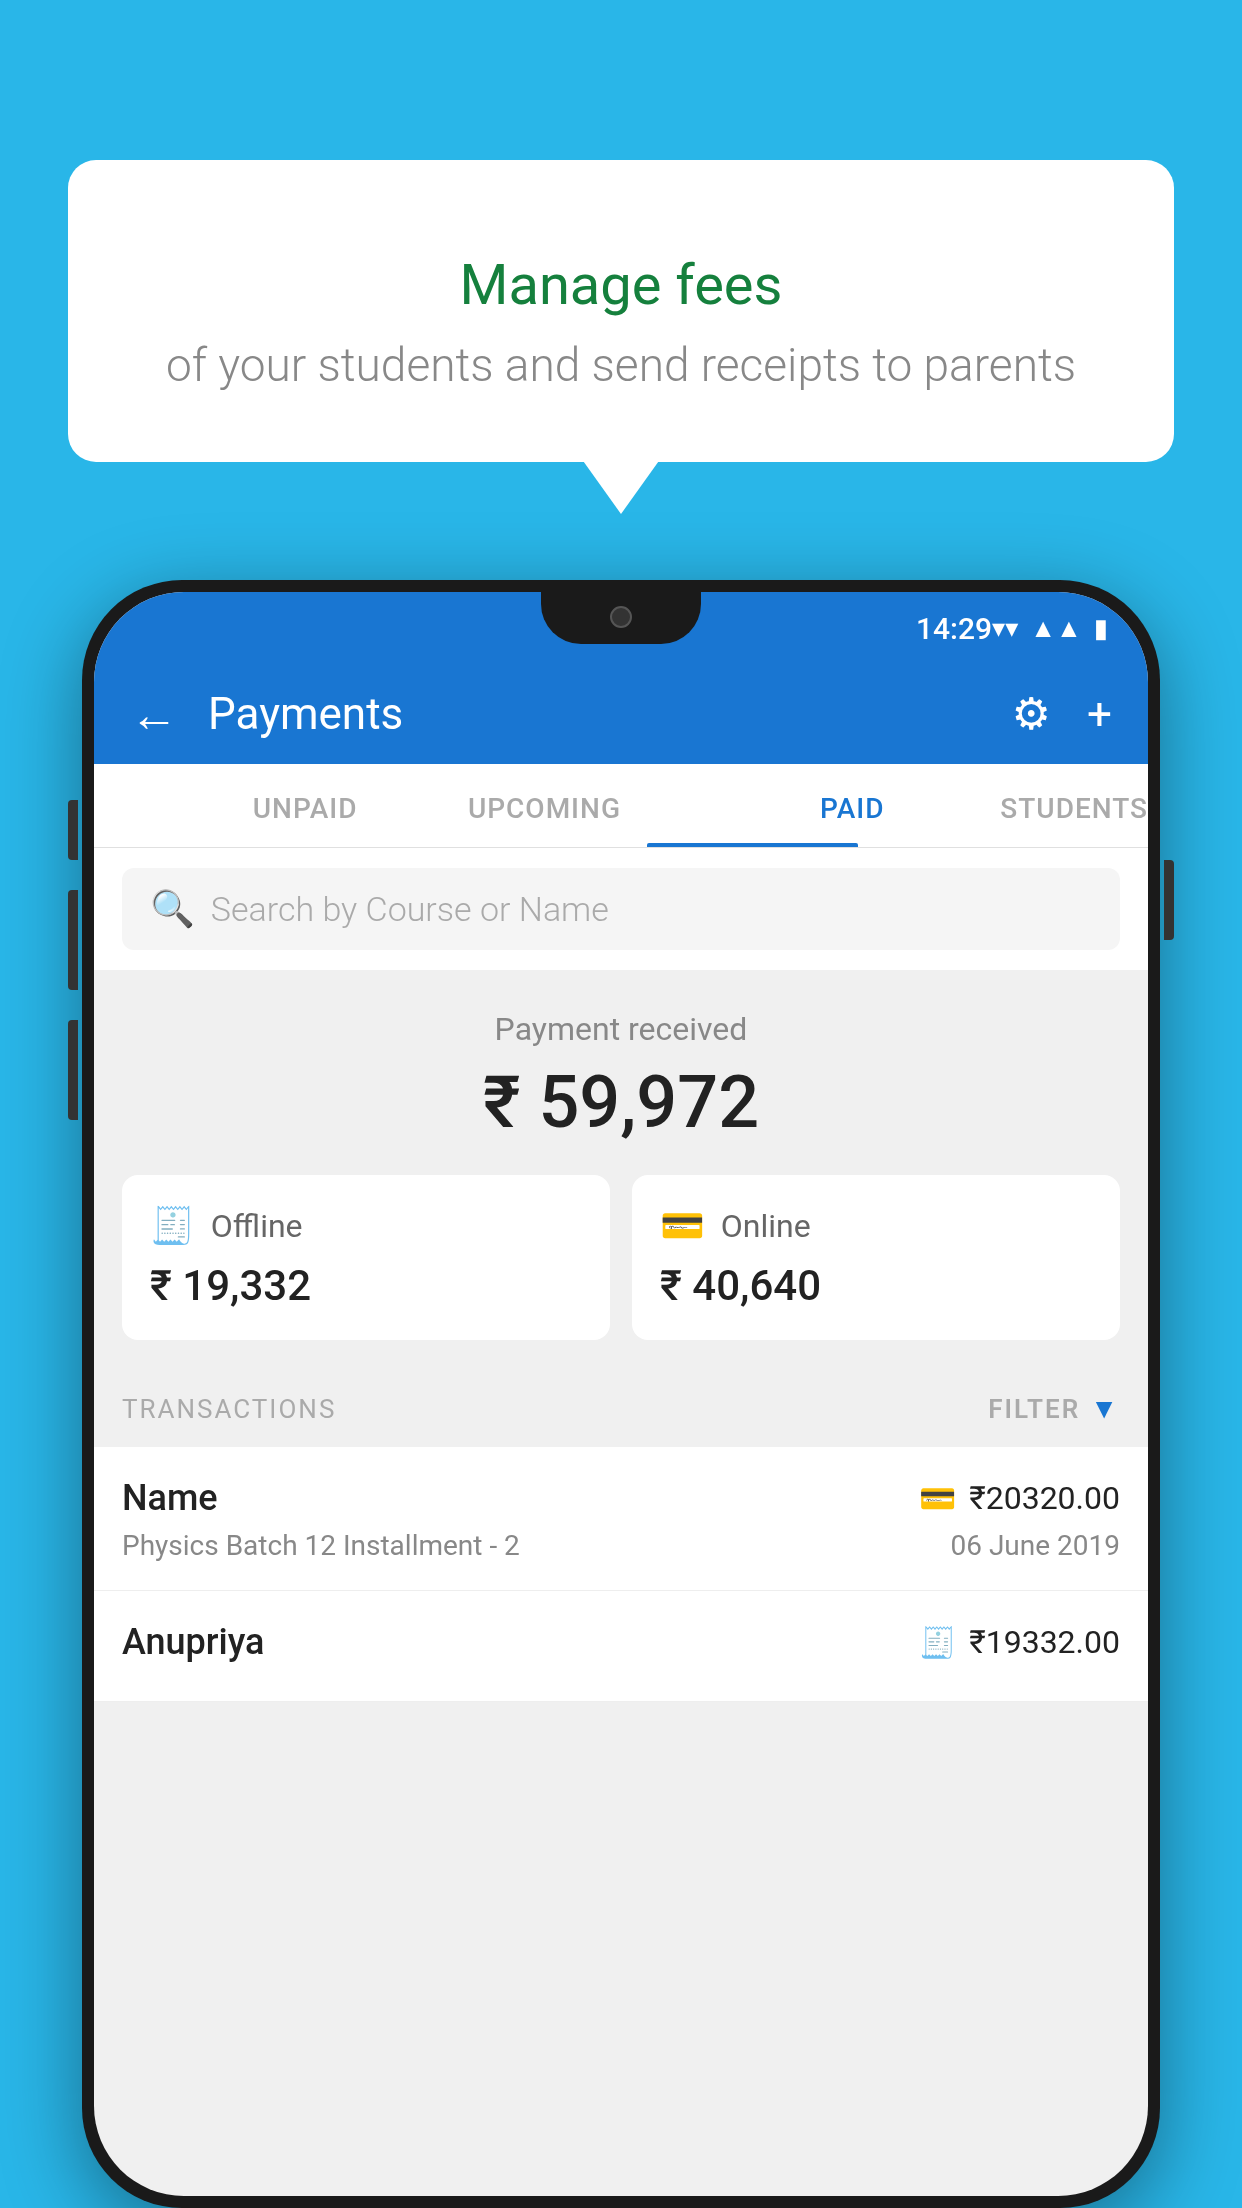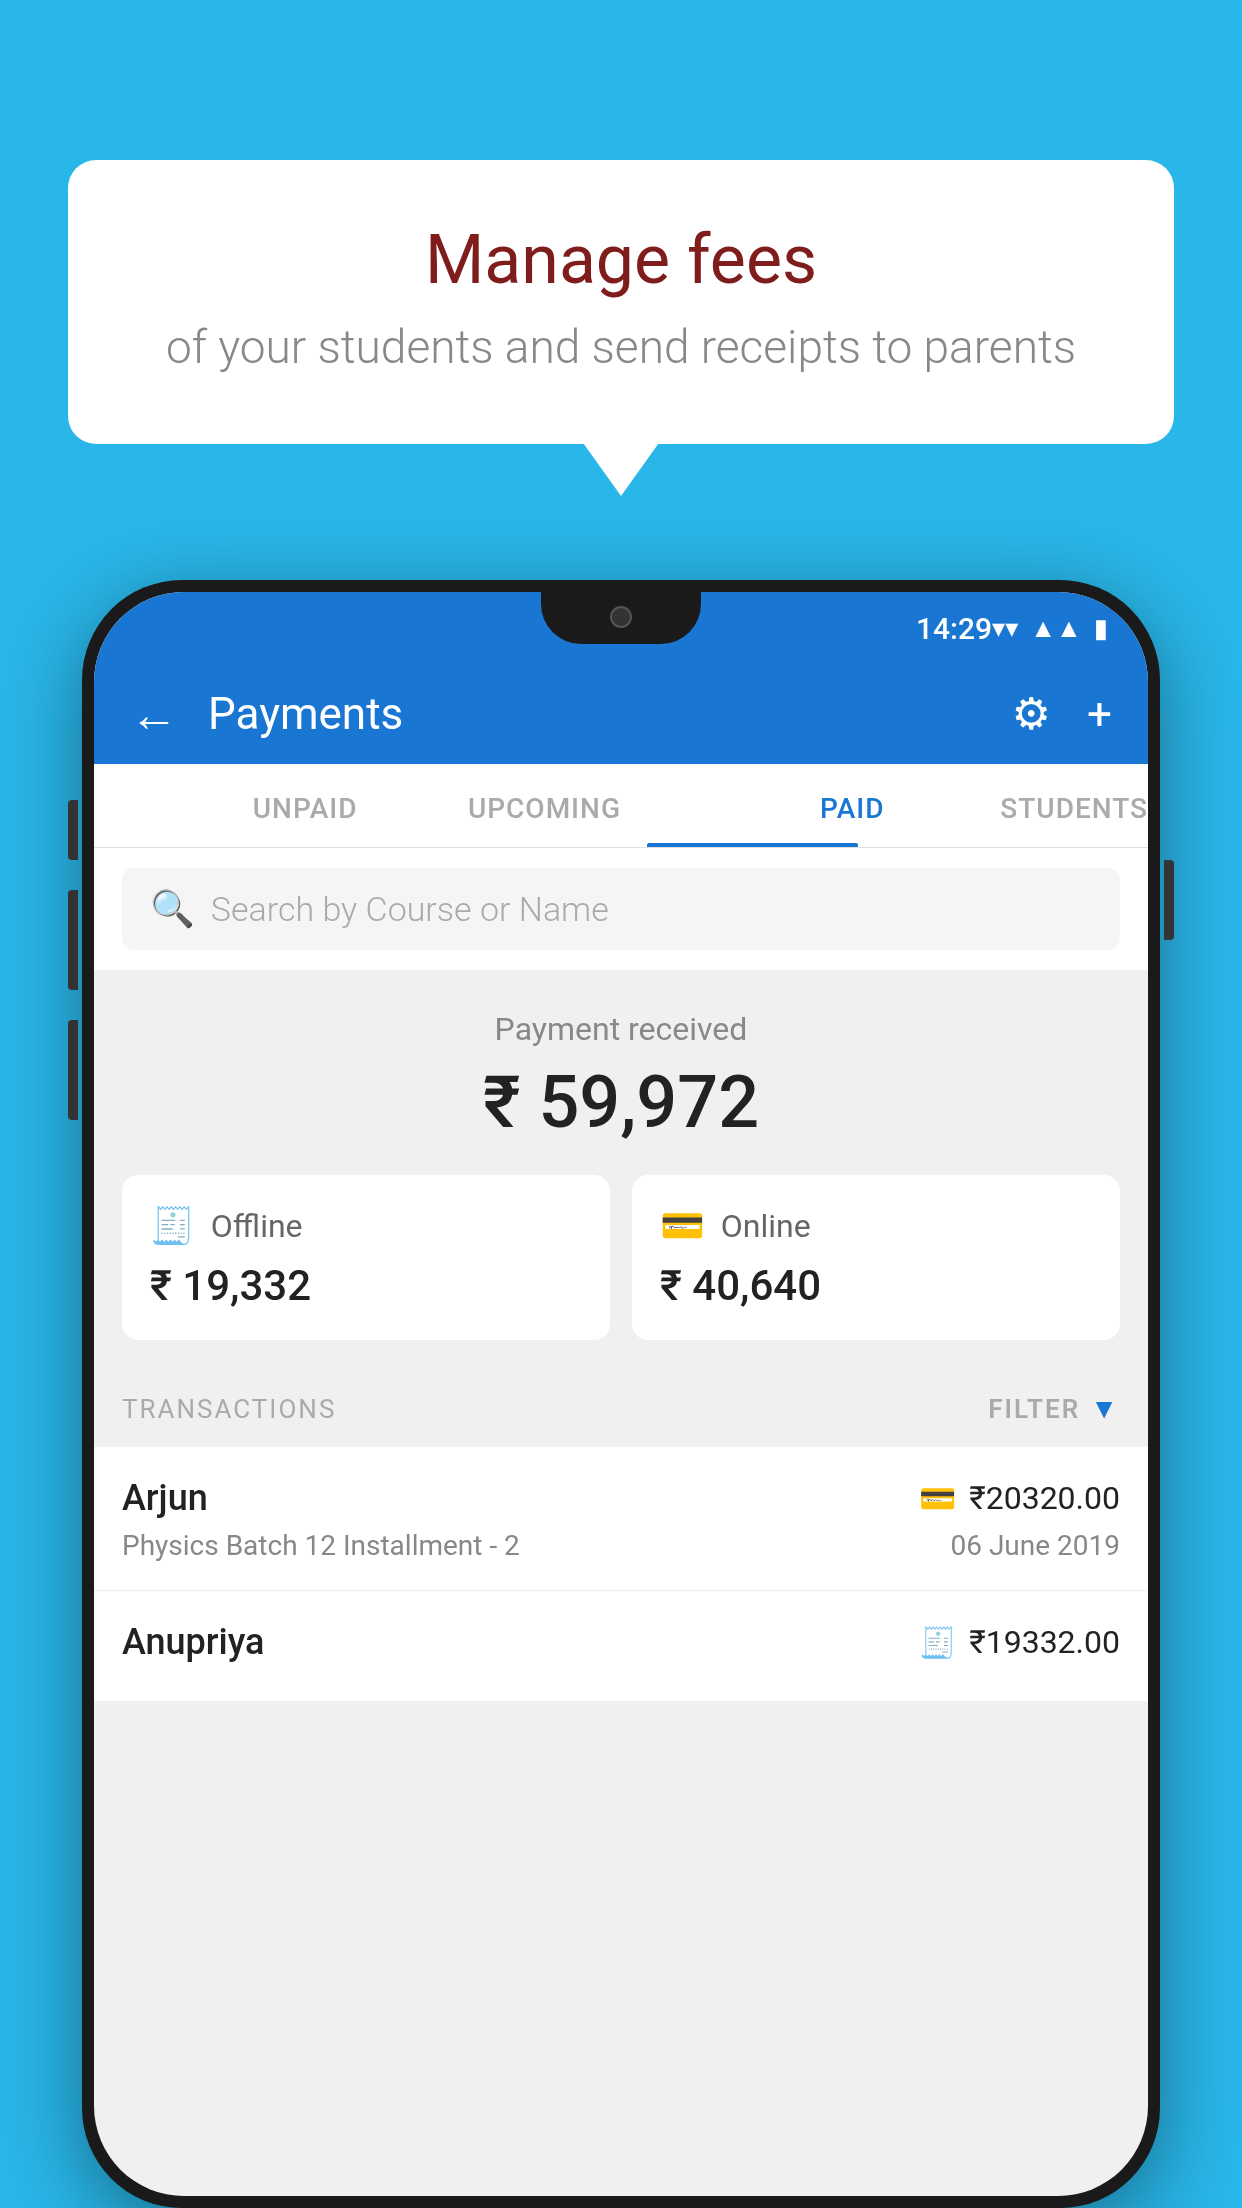--- a/index.html
+++ b/index.html
@@ -30,24 +30,25 @@
       bottom: -52px;
       left: 50%;
       transform: translateX(-50%);
       width: 0;
       height: 0;
       border-left: 40px solid transparent;
       border-right: 40px solid transparent;
       border-top: 56px solid white;
     }
     .speech-bubble h1 {
-      font-size: 68px;
+      font-size: 56px;
       font-weight: 400;
-      color: #7f1d1d;
+      color: #15803d;
       margin-bottom: 20px;
+      margin-top: 32px;
     }
     .speech-bubble p {
       font-size: 46px;
       color: #888;
       font-weight: 300;
     }
 
     
     .phone-frame {
       position: absolute;
@@ -439,21 +440,21 @@
     <div class="transactions-header">
       <span class="transactions-label">TRANSACTIONS</span>
       <div class="filter-btn">
         <span>FILTER</span>
         <span class="filter-icon">▼</span>
       </div>
     </div>
 
     <div class="transaction-row">
       <div class="transaction-top">
-        <span class="student-name">Arjun</span>
+        <span class="student-name">Name</span>
         <div class="transaction-amount">
           <span class="tx-icon">💳</span>
           <span>₹20320.00</span>
         </div>
       </div>
       <div class="transaction-bottom">
         <span class="course-info">Physics Batch 12 Installment - 2</span>
         <span class="tx-date">06 June 2019</span>
       </div>
     </div>

